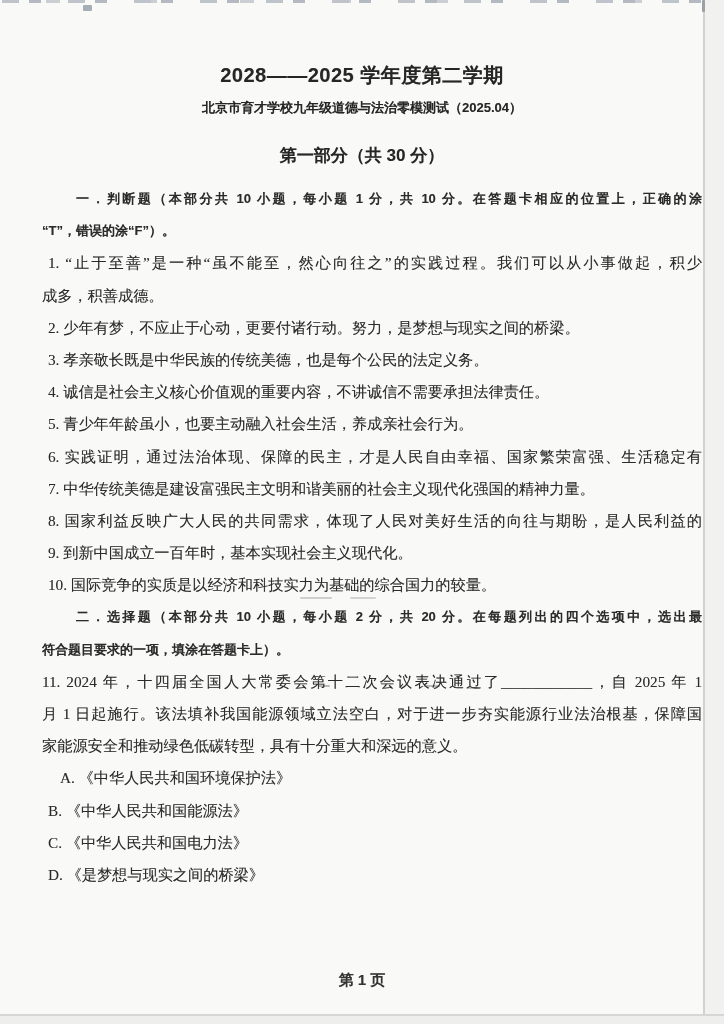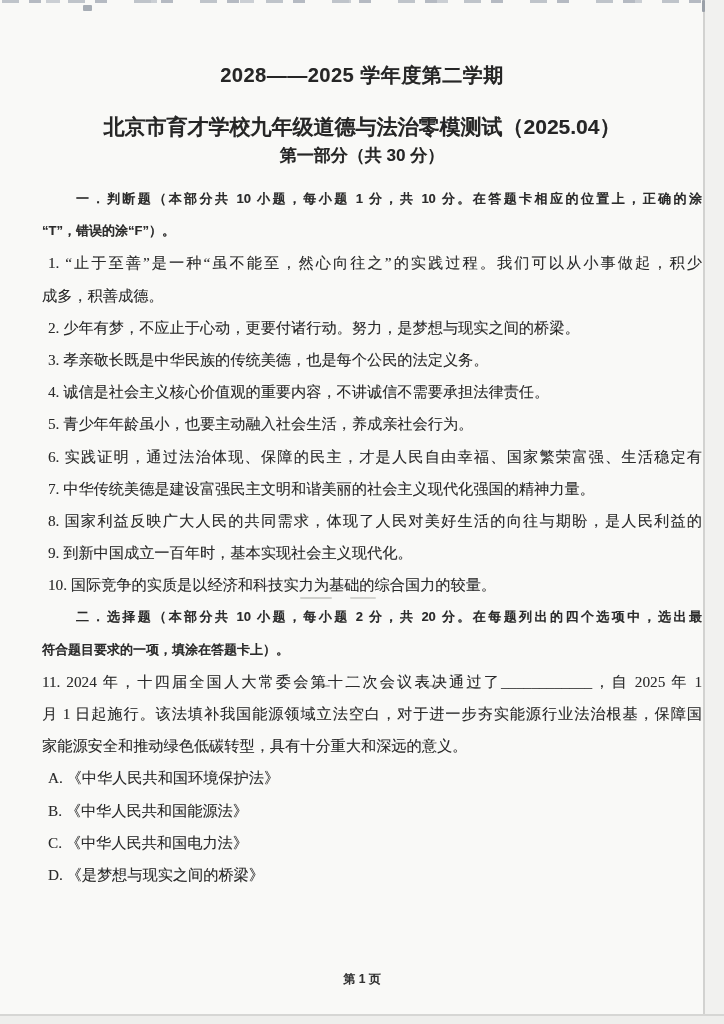--- a/index.html
+++ b/index.html
@@ -20,30 +20,30 @@
       repeating-linear-gradient(90deg,#b6bbc3 0 17px,transparent 17px 27px,#aab0b9 27px 39px,transparent 39px 66px),
       repeating-linear-gradient(90deg,transparent 0 44px,#c3c8cf 44px 58px,transparent 58px 97px);
   }
   .artifact{position:absolute;border-radius:1px;}
   
   .doc-text{filter:blur(0.25px);}
   .titles{position:absolute;left:0;top:0;width:724px;text-align:center;
     font-family:"Liberation Sans","DejaVu Sans",sans-serif;font-weight:700;color:#262626;
     text-shadow:0.3px 0.3px 0.6px rgba(38,38,38,0.35);}
   .title-1{position:absolute;left:0;top:62px;width:100%;font-size:20px;letter-spacing:0.5px;}
-  .title-2{position:absolute;left:0;top:99px;width:100%;font-size:21px;margin-top:14px;}
+  .title-2{position:absolute;left:0;top:99px;width:100%;font-size:13px;}
   .title-3{position:absolute;left:0;top:144px;width:100%;font-size:17px;}
   .lines{position:absolute;left:42px;top:183px;width:660px;
     font-size:15.2px;color:#2b2b2b;
     text-shadow:0.25px 0.25px 0.5px rgba(43,43,43,0.32);}
   .line{line-height:32.2px;height:32.2px;white-space:normal;overflow:visible;}
   .line.bold{font-weight:700;font-family:"Liberation Sans","DejaVu Sans",sans-serif;font-size:13px;}
   .line.justify{text-align:justify;text-align-last:justify;}
   .page-footer{position:absolute;left:0;top:971px;width:724px;text-align:center;
-    font-size:12px;font-weight:700;color:#333;
+    font-size:15px;font-weight:700;color:#333;
     font-family:"Liberation Sans","DejaVu Sans",sans-serif;
     text-shadow:0.25px 0.25px 0.5px rgba(43,43,43,0.3);}
 </style>
 </head>
 <body>
 
 <div class="edge-right-strip"></div>
 <div class="edge-right-line"></div>
 <div class="edge-bottom-strip"></div>
 <div class="edge-bottom-line"></div>
@@ -73,20 +73,20 @@
       <div class="line justify" style="padding-left: 6px;">6. 实践证明，通过法治体现、保障的民主，才是人民自由幸福、国家繁荣富强、生活稳定有</div>
       <div class="line" style="padding-left: 6px;">7. 中华传统美德是建设富强民主文明和谐美丽的社会主义现代化强国的精神力量。</div>
       <div class="line justify" style="padding-left: 6px;">8. 国家利益反映广大人民的共同需求，体现了人民对美好生活的向往与期盼，是人民利益的</div>
       <div class="line" style="padding-left: 6px;">9. 到新中国成立一百年时，基本实现社会主义现代化。</div>
       <div class="line" style="padding-left: 6px;">10. 国际竞争的实质是以经济和科技实力为基础的综合国力的较量。</div>
       <div class="line bold justify" style="padding-left: 34px;">二．选择题（本部分共 10 小题，每小题 2 分，共 20 分。在每题列出的四个选项中，选出最</div>
       <div class="line bold" style="padding-left: 0px;">符合题目要求的一项，填涂在答题卡上）。</div>
       <div class="line justify" style="padding-left: 0px;">11. 2024 年，十四届全国人大常委会第十二次会议表决通过了____________，自 2025 年 1</div>
       <div class="line justify" style="padding-left: 0px;">月 1 日起施行。该法填补我国能源领域立法空白，对于进一步夯实能源行业法治根基，保障国</div>
       <div class="line" style="padding-left: 0px;">家能源安全和推动绿色低碳转型，具有十分重大和深远的意义。</div>
-      <div class="line" style="padding-left: 6px;">A. 《中华人民共和国环境保护法》</div>
+      <div class="line" style="padding-left: 6px; margin-left: 12px;">A. 《中华人民共和国环境保护法》</div>
       <div class="line" style="padding-left: 6px;">B. 《中华人民共和国能源法》</div>
       <div class="line" style="padding-left: 6px;">C. 《中华人民共和国电力法》</div>
       <div class="line" style="padding-left: 6px;">D. 《是梦想与现实之间的桥梁》</div>
     </div>
 
   <div class="page-footer">第 1 页</div>
 </div>
 
 </body></html>

